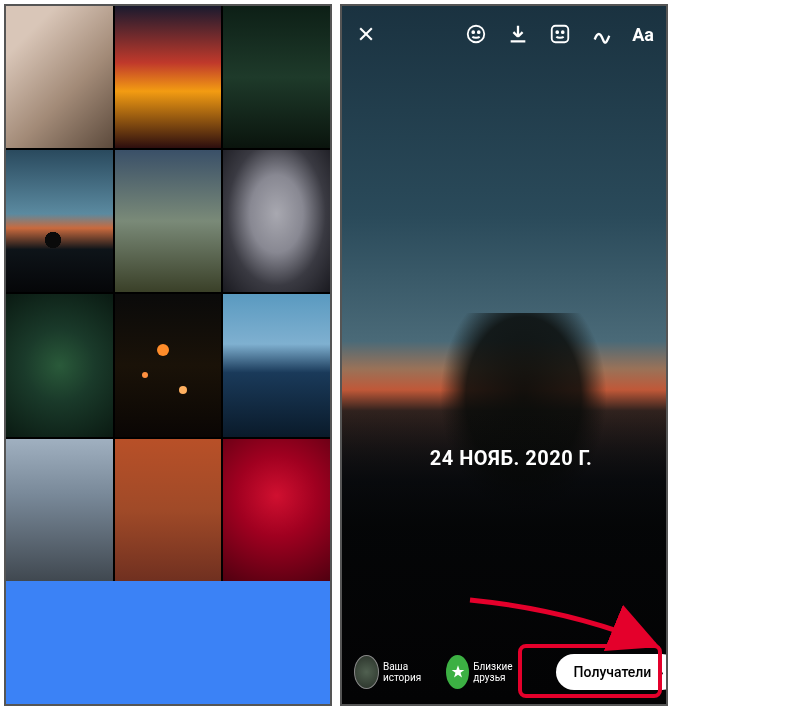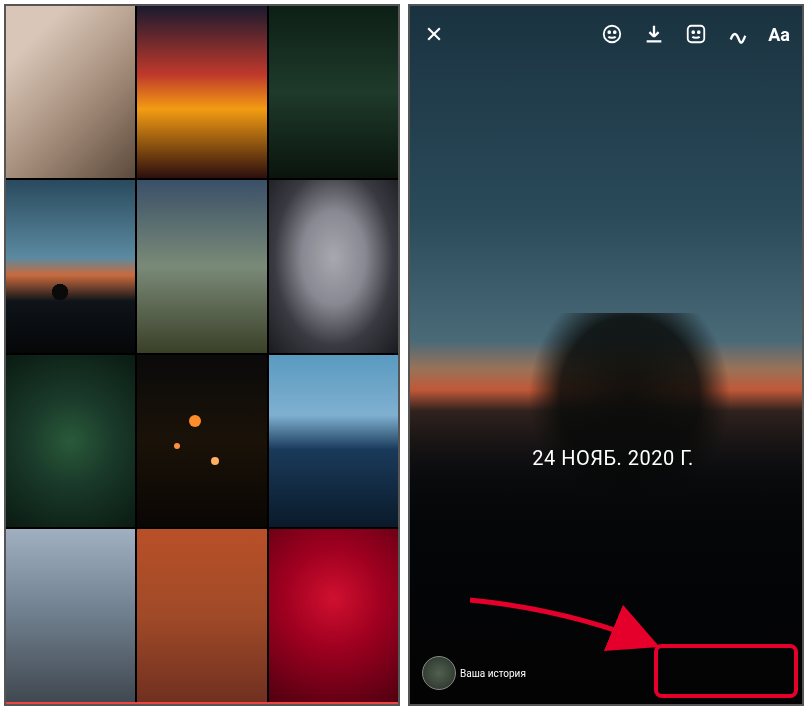--- a/index.html
+++ b/index.html
@@ -9,24 +9,24 @@
       background: #fff;
       font-family: -apple-system, BlinkMacSystemFont, "Segoe UI", Roboto, sans-serif;
       position: relative;
     }
     .container {
       display: flex;
       gap: 8px;
       padding: 4px;
     }
     .phone {
-      width: 396px;
+      width: 328px;
       height: 702px;
       border: 2px solid #555;
-      background: #ef4444;
+      background: #3b82f6;
       position: relative;
       overflow: hidden;
     }
     
     .gallery-header {
       height: 90px;
       background: #5a5d57;
       display: flex;
       align-items: flex-end;
       justify-content: space-between;
@@ -134,21 +134,21 @@
       font-size: 18px;
     }
     .date-label {
       position: absolute;
       left: 14px; right: 0;
       top: 63%;
       text-align: center;
       color: #fff;
       font-size: 20px;
       letter-spacing: 0.5px;
-      font-weight: 400;
+      font-weight: 700;
     }
     .share-row {
       position: absolute;
       bottom: 14px; left: 0; right: 0;
       display: flex;
       align-items: center;
       padding: 0 12px;
       gap: 16px;
     }
     .share-opt {
@@ -275,21 +275,33 @@
       </div>
     </div>
 
     <div class="date-label">24 НОЯБ. 2020 Г.</div>
 
     <div class="share-row">
       <div class="share-opt">
         <div class="circle c-story"></div>
         <span>Ваша история</span>
       </div>
+      <div class="share-opt">
+        <div class="circle c-friends">
+          <svg width="16" height="16" viewBox="0 0 24 24" fill="#fff">
+            <path d="M12 2l2.5 7h7l-5.7 4.3 2.2 7L12 16l-6 4.3 2.2-7L2.5 9h7z"></path>
+          </svg>
+        </div>
+        <span>Близкие друзья</span>
+      </div>
       <div class="spacer"></div>
+      <div class="recipients-btn">
+        <span>Получатели</span>
+        <span class="recipients-chev">›</span>
+      </div>
     </div>
 
     <div class="highlight hl-btn"></div>
   </div>
 </div>
 
 <svg class="arrow" viewBox="0 0 220 80">
   <defs>
     <marker id="ah" markerWidth="12" markerHeight="12" refX="9" refY="5" orient="auto">
       <path d="M0,0 L10,5 L0,10 z" fill="#e4002b"></path>

